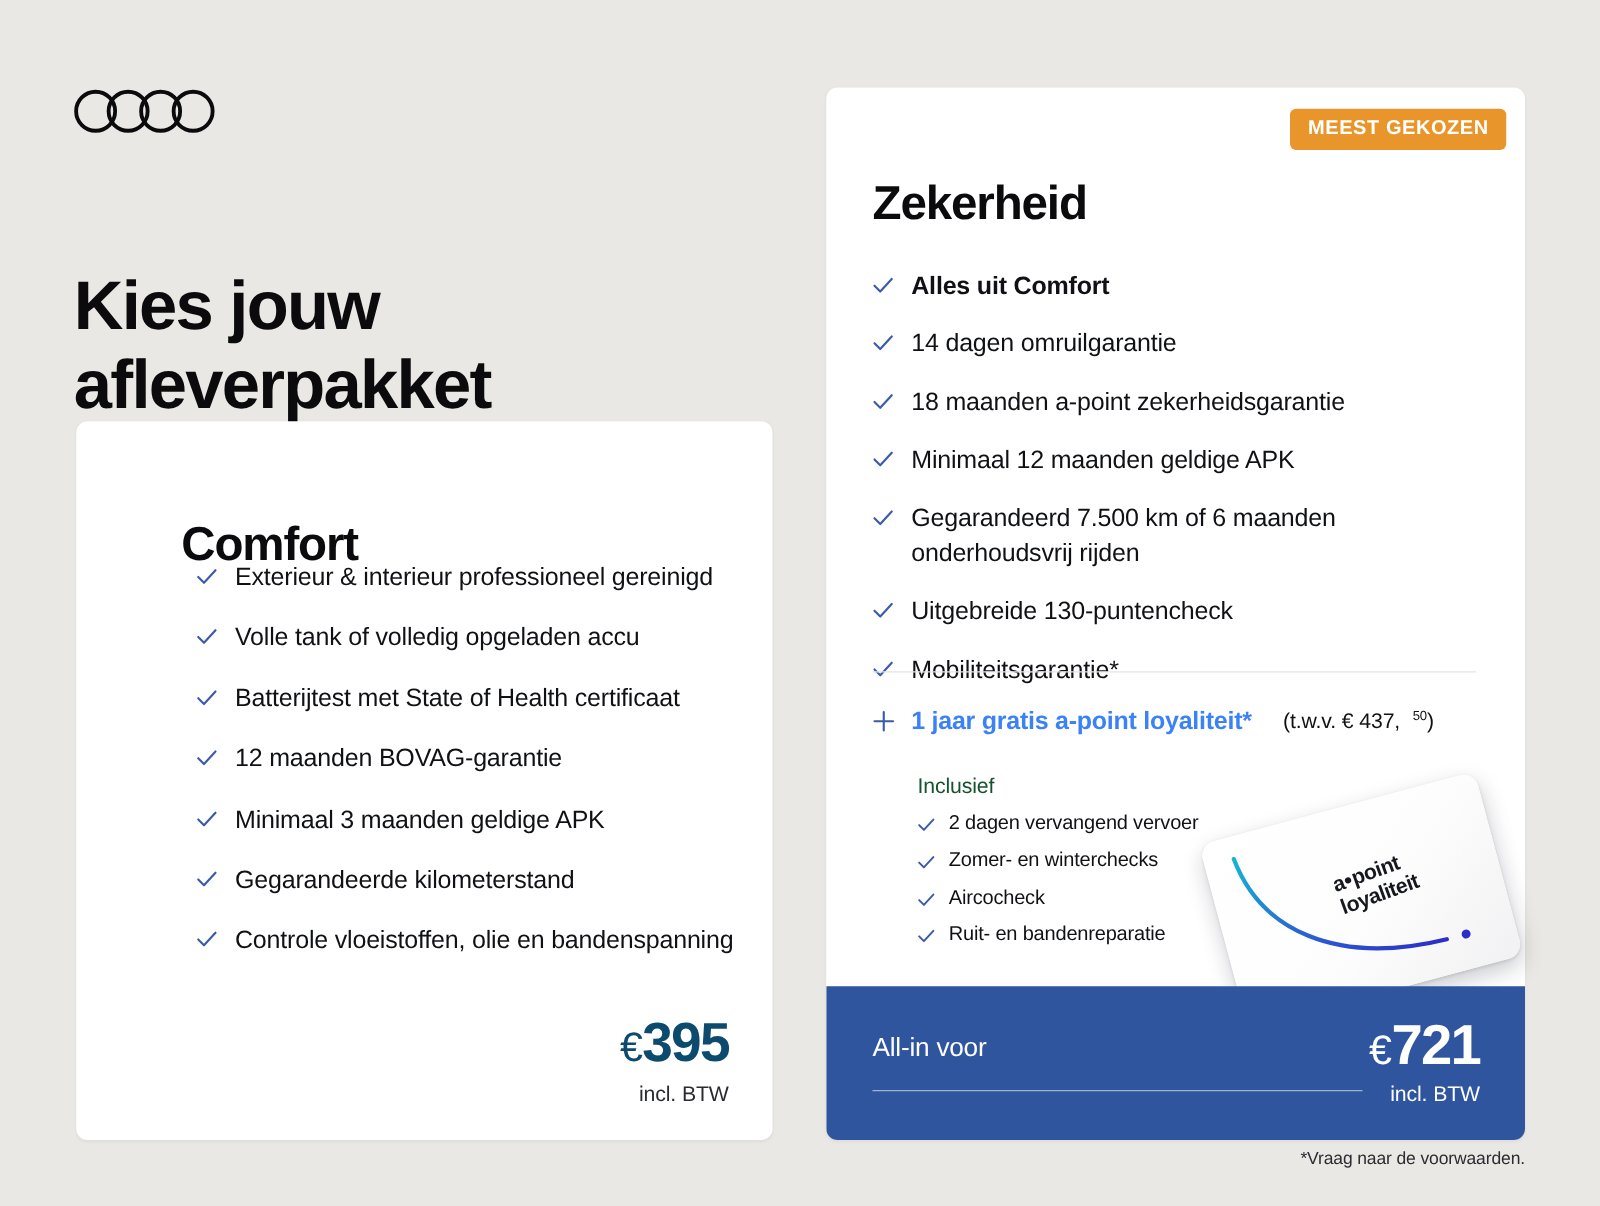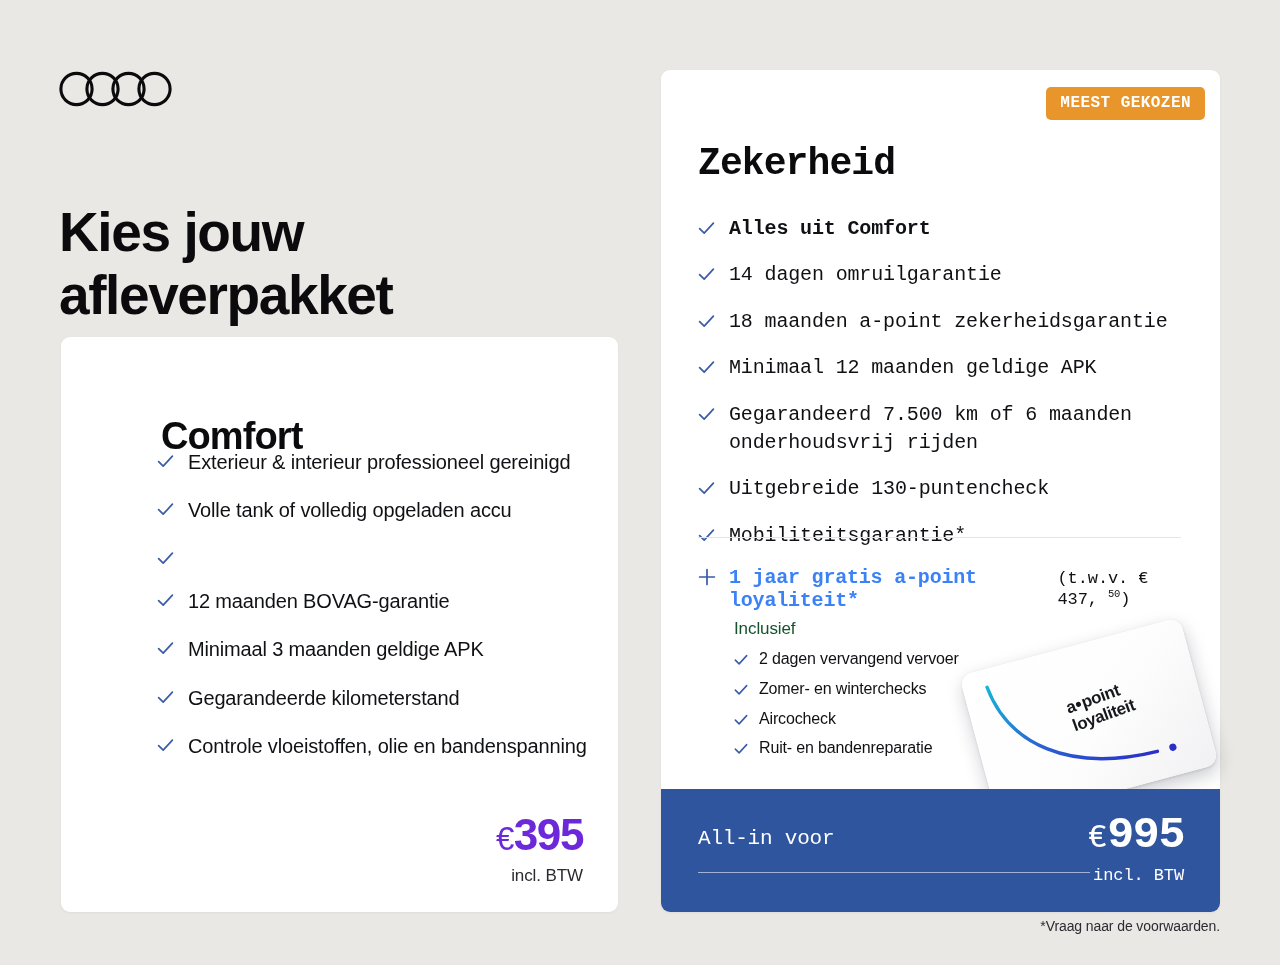--- a/index.html
+++ b/index.html
@@ -10,64 +10,64 @@
     color:#0b0b0d;
     overflow:hidden;
     position:relative;
     -webkit-font-smoothing:antialiased;
   }
   .stage{position:absolute;inset:0;}
 
   
   .brand-logo{position:absolute;left:59px;top:71px;width:130px;height:36px;}
   .headline{
-    position:absolute;left:59px;top:164px;width:560px;
+    position:absolute;left:59px;top:176px;width:560px;
     font-size:55px;line-height:1.14;font-weight:700;letter-spacing:-1.4px;
     color:#0b0b0d;
   }
   .headline span{display:block;}
 
   
   .card{
     position:absolute;background:#ffffff;border-radius:9px;
     box-shadow:0 1px 3px rgba(0,0,0,.05);
   }
 
   
   #card-comfort{left:61px;top:337px;width:557px;height:575px;}
   .c-title{
-    position:absolute;left:100px;top:46px;
+    position:absolute;left:84px;top:46px;
     font-size:38px;font-weight:700;letter-spacing:-.9px;color:#0b0b0d;
   }
   .feature-list{position:absolute;margin:0;padding:0;list-style:none;}
   #list-comfort{left:96px;top:111px;width:430px;}
   .feature{
     display:flex;align-items:flex-start;gap:14px;
     margin-bottom:20px;
   }
   .feature:last-child{margin-bottom:0;}
   .chk{flex:0 0 auto;width:17px;height:17px;margin-top:5px;}
   .chk svg{display:block;width:17px;height:17px;}
   .feature-text{
     font-size:20px;line-height:1.42;color:#101114;letter-spacing:-.15px;
   }
   .price-block{
     position:absolute;right:35px;bottom:26px;text-align:right;
   }
   .price-main{
     font-size:44px;font-weight:700;letter-spacing:-1.4px;line-height:1;
-    color:#6d28d9;white-space:nowrap;
+    color:#0c4a6e;white-space:nowrap;
   }
   .price-main .cur{font-size:33px;font-weight:500;letter-spacing:-.5px;}
   .price-sub{
     margin-top:9px;font-size:17px;color:#2a2b30;letter-spacing:-.1px;
   }
 
   
-  #card-zekerheid{left:661px;top:70px;width:559px;height:842px;overflow:hidden;font-family:Liberation Mono, monospace;}
+  #card-zekerheid{left:661px;top:70px;width:559px;height:842px;overflow:hidden;}
   .badge{
     position:absolute;right:15px;top:17px;
     background:#e8962c;color:#ffffff;
     font-size:16px;font-weight:700;letter-spacing:.45px;
     padding:8px 14px 9px;border-radius:5px;
     line-height:1;
   }
   .z-title{
     position:absolute;left:37px;top:40px;
     font-size:38px;font-weight:700;letter-spacing:-.9px;color:#0b0b0d;
@@ -188,20 +188,21 @@
             </svg>
         </span>
         <span class="feature-text">Volle tank of volledig opgeladen accu</span>
       </li>
       <li class="feature">
         <span class="chk">
           <svg viewBox="0 0 17 17">
               <path d="M1.6 8.6 L6.2 13.2 L15.4 3.2" fill="none" stroke="#3a5ba8" stroke-width="1.7" stroke-linecap="round" stroke-linejoin="round"></path>
             </svg>
         </span>
+        <span class="feature-text">Batterijtest met State of Health certificaat</span>
       </li>
       <li class="feature">
         <span class="chk">
           <svg viewBox="0 0 17 17">
               <path d="M1.6 8.6 L6.2 13.2 L15.4 3.2" fill="none" stroke="#3a5ba8" stroke-width="1.7" stroke-linecap="round" stroke-linejoin="round"></path>
             </svg>
         </span>
         <span class="feature-text">12 maanden BOVAG-garantie</span>
       </li>
       <li class="feature">
@@ -310,21 +311,21 @@
           </svg>
       </span>
       <span class="plus-text">1 jaar gratis a-point loyaliteit*</span>
       <span class="plus-note"><span>(t.w.v. € 437,</span><sup>50</sup><span>)</span></span>
     </div>
 
     <div class="blue-footer">
       <div class="allin-label">All-in voor</div>
       <div class="allin-rule"></div>
       <div class="allin-price">
-        <div class="price-main"><span class="cur">€</span><span>995</span></div>
+        <div class="price-main"><span class="cur">€</span><span>721</span></div>
         <div class="price-sub">incl. BTW</div>
       </div>
     </div>
   </section>
 
   <div class="inclusief-label">Inclusief</div>
 
   <ul id="list-inclusief">
     <li class="feature">
       <span class="chk">

